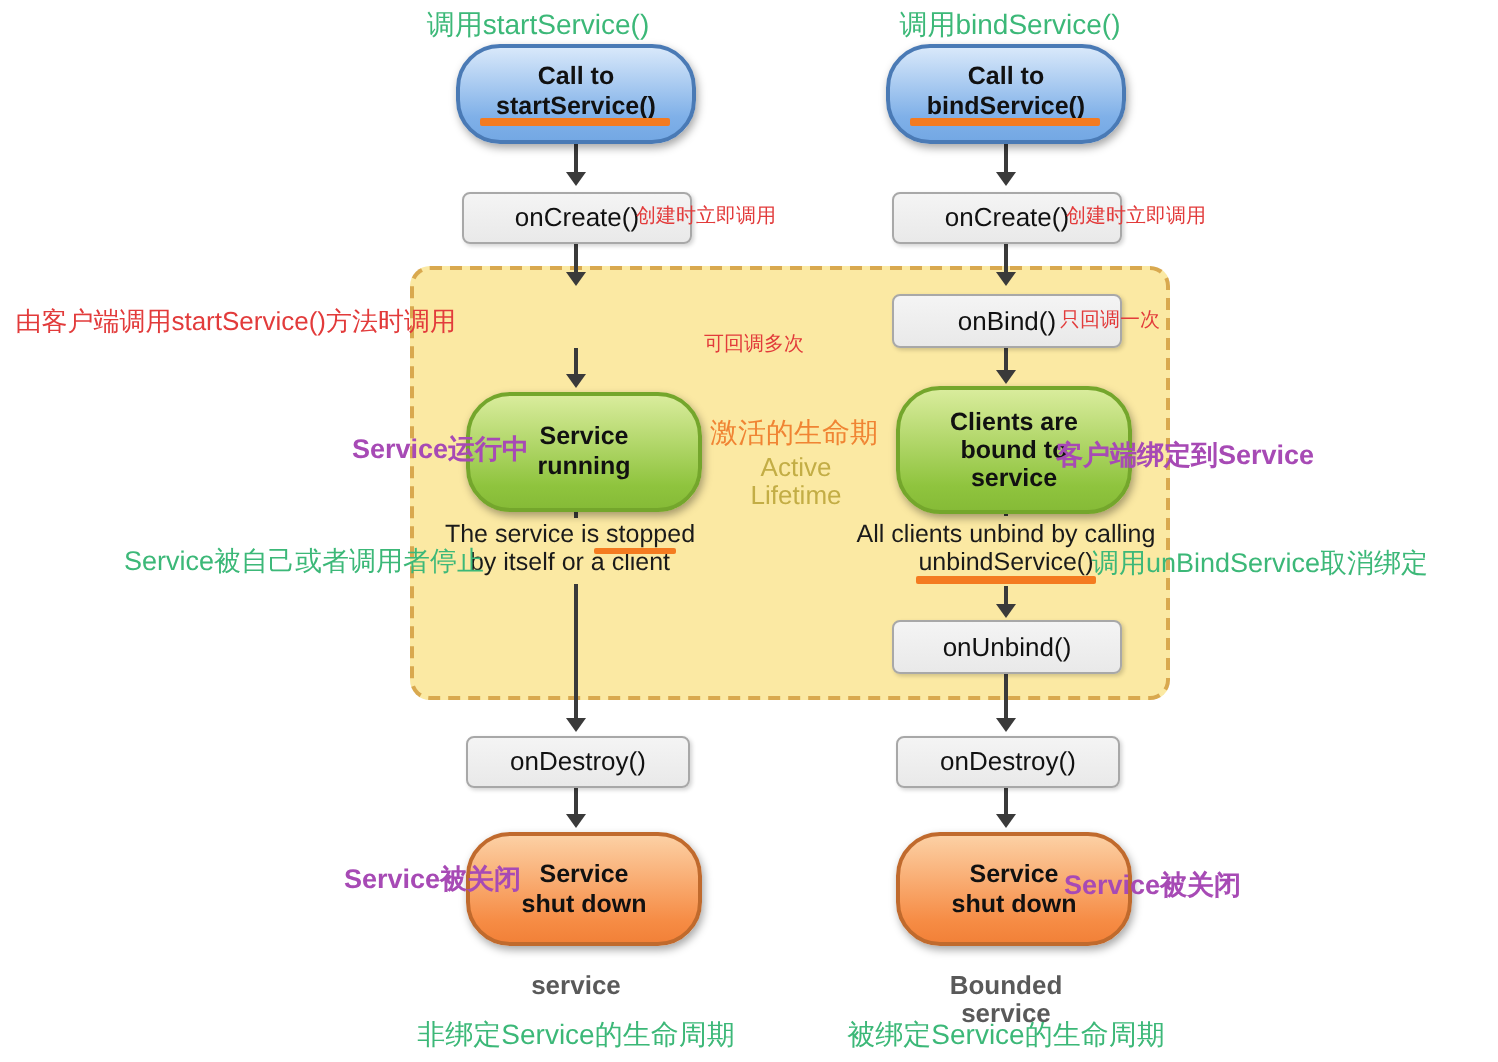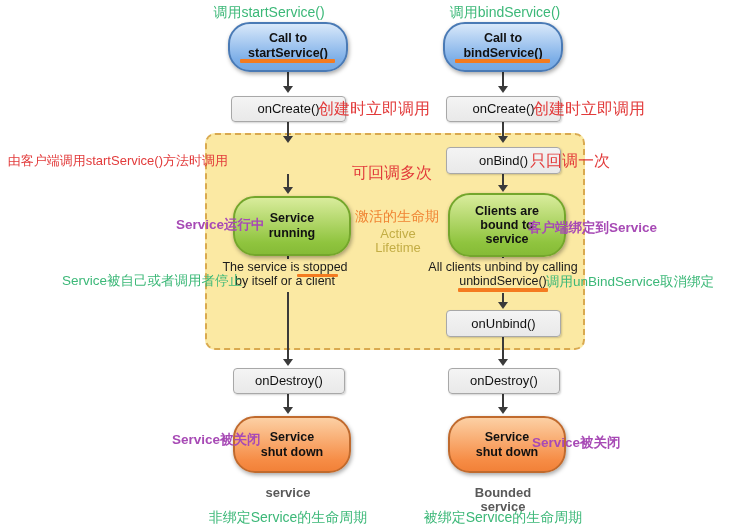--- a/index.html
+++ b/index.html
@@ -37,21 +37,21 @@
   }
   
   .arr{position:absolute;width:10px;z-index:1;}
   .arr::before{content:'';position:absolute;left:4.2px;top:0;bottom:6px;width:1.5px;background:#3a3a3a;}
   .arr::after{content:'';position:absolute;bottom:0;left:0;width:0;height:0;
     border-left:5px solid transparent;border-right:5px solid transparent;border-top:7px solid #3a3a3a;}
   .conn{position:absolute;width:1.5px;background:#3a3a3a;z-index:1;}
   
   .note{position:absolute;white-space:nowrap;z-index:3;}
   .n-green{color:#3cb878;font-size:14px;}
-  .n-red{color:#e23b3b;font-size:16px;}
+  .n-red{color:#e23b3b;font-size:10px;}
   .n-purple{color:#a74ab5;font-weight:bold;font-size:13.5px;}
   .n-orange{color:#f08433;font-size:14px;}
   .n-olive{color:#c3ad45;font-size:13px;}
   .blacktxt{position:absolute;color:#1a1a1a;font-size:12.5px;line-height:14px;text-align:center;z-index:2;}
   .footer-gray{position:absolute;color:#595959;font-weight:bold;font-size:13px;line-height:14px;text-align:center;z-index:2;}
   .underline{position:absolute;background:#f47b20;border-radius:1px;z-index:4;}
   .ctr{text-align:center;}
 </style>
 </head>
 <body>

